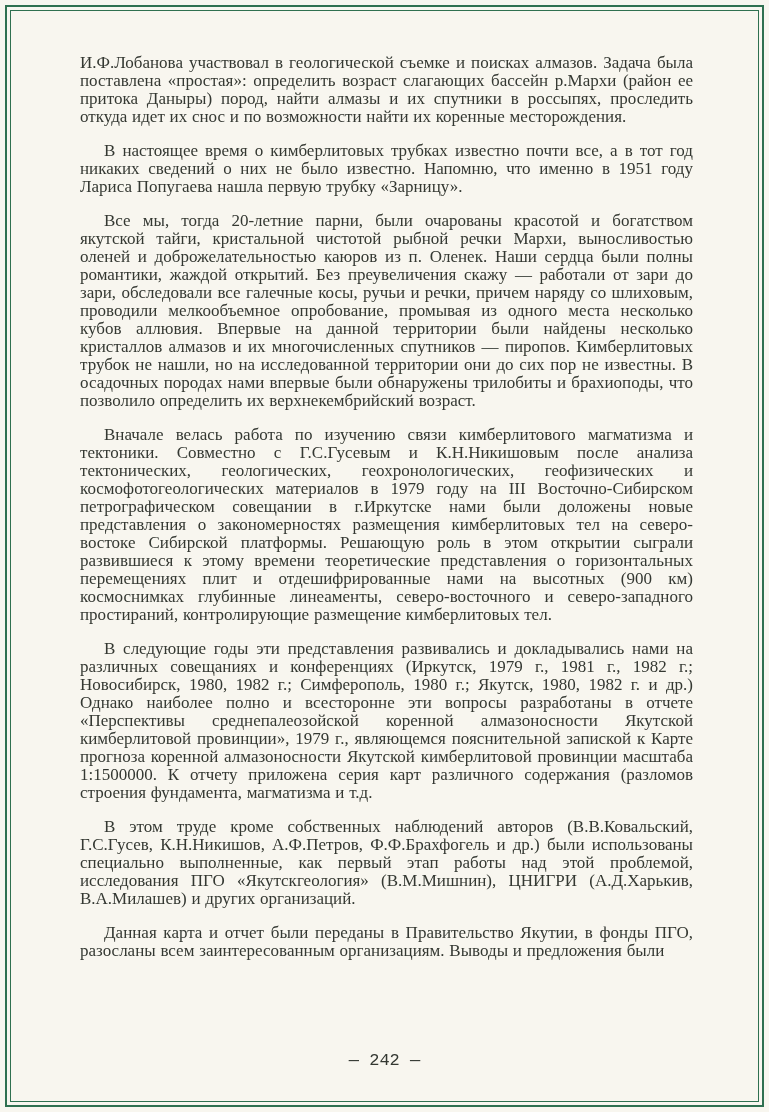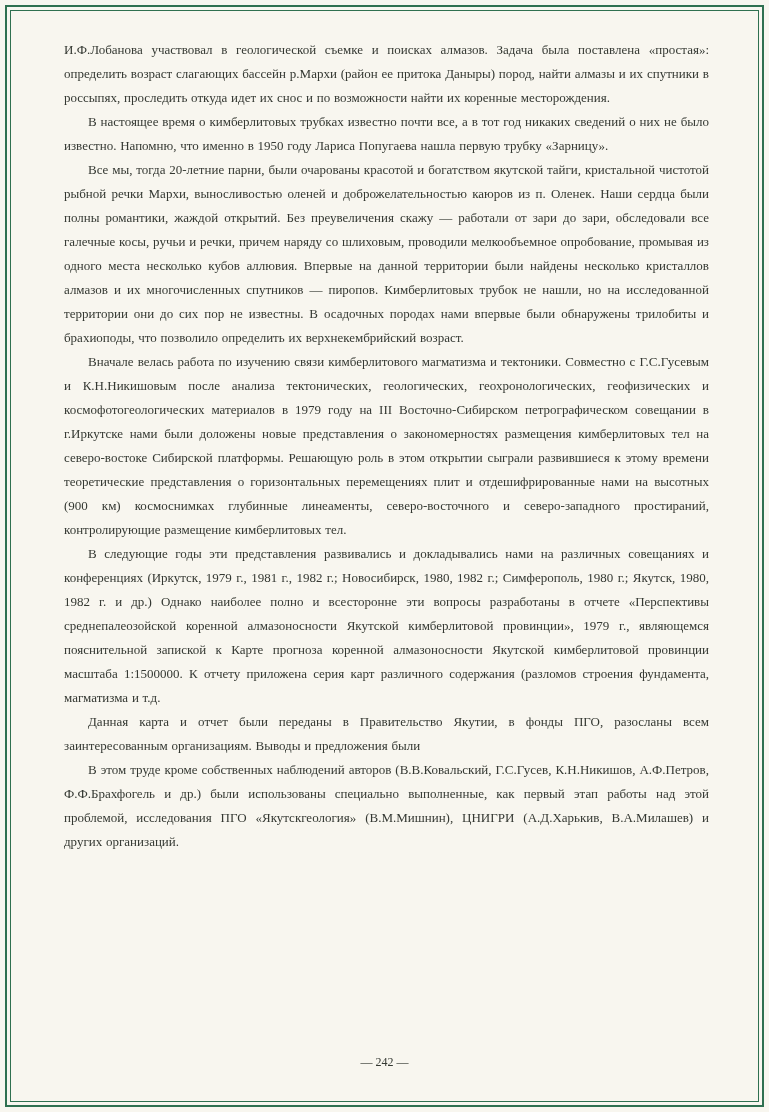--- a/index.html
+++ b/index.html
@@ -26,51 +26,52 @@
     border: 1px solid var(--frame, #2f7050);
   }
   .page-text {
     position: absolute;
     top: 38px;
     left: 64px;
     right: 60px;
     color: var(--text, #343832);
   }
   .page-text p {
-    margin: 0;
+    margin: 16px;
     padding: 0;
-    font-size: 13px;
-    line-height: 24px;
+    font-size: 17px;
+    line-height: 18px;
     text-align: justify;
     text-indent: 24px;
     word-spacing: 0.5px;
   }
   .page-text p.no-indent {
     text-indent: 0;
   }
   .page-number {
     position: absolute;
     bottom: 42px;
     left: 0;
     right: 0;
     text-align: center;
-    font-size: 12px;
+    font-size: 17px;
     color: var(--text, #343832);
+    font-family: Liberation Mono, monospace;
   }
 </style>
 </head>
 <body>
 
 <div class="frame-outer">
   <div class="frame-inner"></div>
 </div>
 
 <div class="page-text">
   <p class="no-indent">И.Ф.Лобанова участвовал в геологической съемке и поисках алмазов. Задача была поставлена «простая»: определить возраст слагающих бассейн р.Мархи (район ее притока Даныры) пород, найти алмазы и их спутники в россыпях, проследить откуда идет их снос и по возможности найти их коренные месторождения.</p>
-  <p>В настоящее время о кимберлитовых трубках известно почти все, а в тот год никаких сведений о них не было известно. Напомню, что именно в 1950 году Лариса Попугаева нашла первую трубку «Зарницу».</p>
+  <p>В настоящее время о кимберлитовых трубках известно почти все, а в тот год никаких сведений о них не было известно. Напомню, что именно в 1951 году Лариса Попугаева нашла первую трубку «Зарницу».</p>
   <p>Все мы, тогда 20-летние парни, были очарованы красотой и богатством якутской тайги, кристальной чистотой рыбной речки Мархи, выносливостью оленей и доброжелательностью каюров из п. Оленек. Наши сердца были полны романтики, жаждой открытий. Без преувеличения скажу — работали от зари до зари, обследовали все галечные косы, ручьи и речки, причем наряду со шлиховым, проводили мелкообъемное опробование, промывая из одного места несколько кубов аллювия. Впервые на данной территории были найдены несколько кристаллов алмазов и их многочисленных спутников — пиропов. Кимберлитовых трубок не нашли, но на исследованной территории они до сих пор не известны. В осадочных породах нами впервые были обнаружены трилобиты и брахиоподы, что позволило определить их верхнекембрийский возраст.</p>
   <p>Вначале велась работа по изучению связи кимберлитового магматизма и тектоники. Совместно с Г.С.Гусевым и К.Н.Никишовым после анализа тектонических, геологических, геохронологических, геофизических и космофотогеологических материалов в 1979 году на III Восточно-Сибирском петрографическом совещании в г.Иркутске нами были доложены новые представления о закономерностях размещения кимберлитовых тел на северо-востоке Сибирской платформы. Решающую роль в этом открытии сыграли развившиеся к этому времени теоретические представления о горизонтальных перемещениях плит и отдешифрированные нами на высотных (900 км) космоснимках глубинные линеаменты, северо-восточного и северо-западного простираний, контролирующие размещение кимберлитовых тел.</p>
   <p>В следующие годы эти представления развивались и докладывались нами на различных совещаниях и конференциях (Иркутск, 1979 г., 1981 г., 1982 г.; Новосибирск, 1980, 1982 г.; Симферополь, 1980 г.; Якутск, 1980, 1982 г. и др.) Однако наиболее полно и всесторонне эти вопросы разработаны в отчете «Перспективы среднепалеозойской коренной алмазоносности Якутской кимберлитовой провинции», 1979 г., являющемся пояснительной запиской к Карте прогноза коренной алмазоносности Якутской кимберлитовой провинции масштаба 1:1500000. К отчету приложена серия карт различного содержания (разломов строения фундамента, магматизма и т.д.</p>
+  <p>В этом труде кроме собственных наблюдений авторов (В.В.Ковальский, Г.С.Гусев, К.Н.Никишов, А.Ф.Петров, Ф.Ф.Брахфогель и др.) были использованы специально выполненные, как первый этап работы над этой проблемой, исследования ПГО «Якутскгеология» (В.М.Мишнин), ЦНИГРИ (А.Д.Харькив, В.А.Милашев) и других организаций.</p>
   <p>Данная карта и отчет были переданы в Правительство Якутии, в фонды ПГО, разосланы всем заинтересованным организациям. Выводы и предложения были</p>
-  <p>В этом труде кроме собственных наблюдений авторов (В.В.Ковальский, Г.С.Гусев, К.Н.Никишов, А.Ф.Петров, Ф.Ф.Брахфогель и др.) были использованы специально выполненные, как первый этап работы над этой проблемой, исследования ПГО «Якутскгеология» (В.М.Мишнин), ЦНИГРИ (А.Д.Харькив, В.А.Милашев) и других организаций.</p>
 </div>
 
 <div class="page-number">— 242 —</div>
 
 </body></html>

